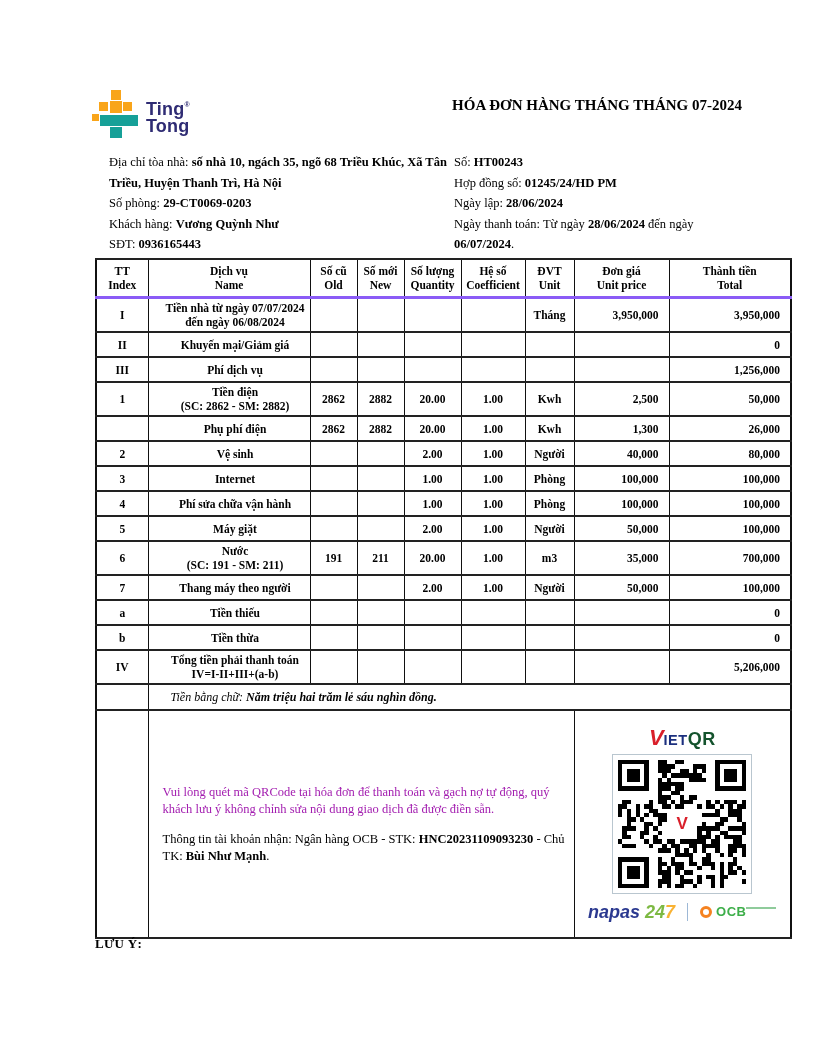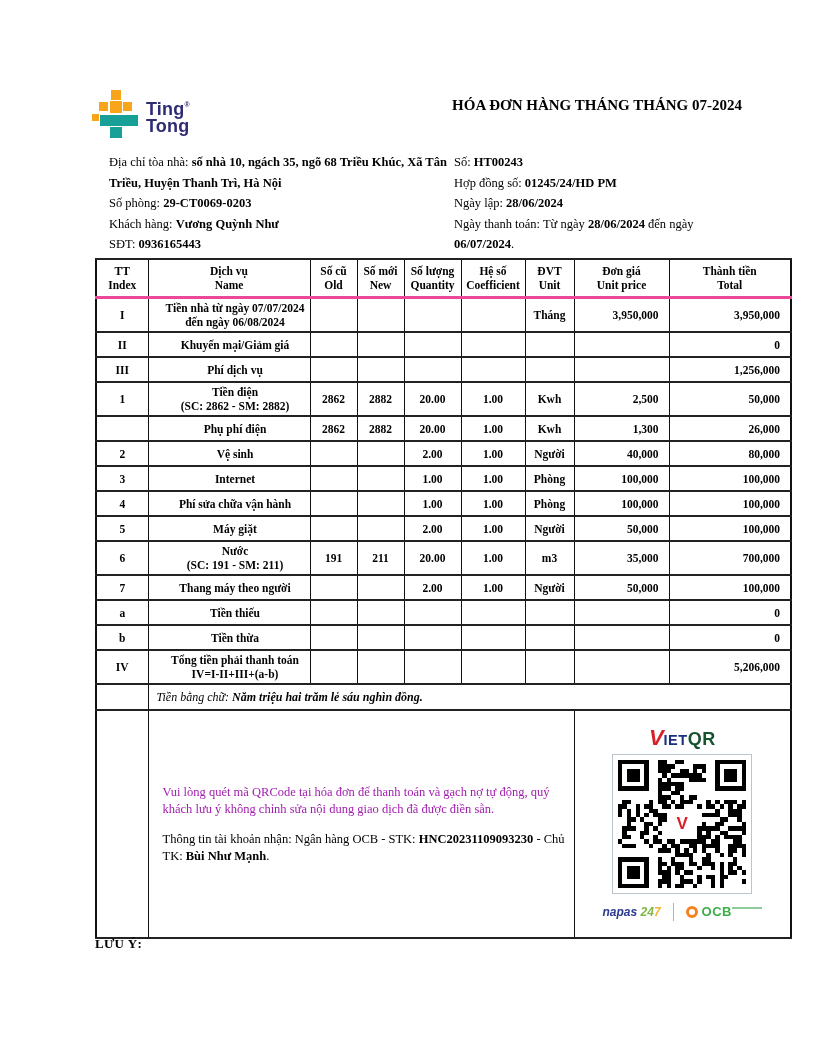--- a/index.html
+++ b/index.html
@@ -21,30 +21,30 @@
   .info-line{font-size:12.5px;line-height:20.6px;}
   .info b{font-weight:bold;}
 
   
   .tbl-wrap{position:absolute;left:95px;top:258px;width:695px;}
   table{border-collapse:collapse;width:695px;table-layout:fixed;font-size:11.5px;}
   table{border:2px solid #111;}
   th,td{border-left:1px solid #111;border-right:1px solid #111;
         border-top:2px solid #222;border-bottom:2px solid #222;
         padding:2px 4px;vertical-align:middle;}
-  th{font-weight:bold;line-height:14px;padding:4px 2px;border-bottom:3px solid #ec4899;height:28px;}
+  th{font-weight:bold;line-height:14px;padding:4px 2px;border-bottom:3px solid #8b5cf6;height:28px;}
   tbody tr{height:25px;}
   td{font-weight:bold;line-height:14px;}
   .c-tt{text-align:center;}
   .c-name{text-align:center;padding-left:16px;}
   .c-old,.c-new,.c-qty,.c-coef,.c-unit{text-align:center;}
   .c-price,.c-total{text-align:right;padding-right:10px;}
 
   .words-row{height:26px;}
-  .words-cell{text-align:left;padding-left:8px;font-weight:normal;font-style:italic;font-size:12px;}
+  .words-cell{text-align:left;padding-left:22px;font-weight:normal;font-style:italic;font-size:12px;}
   .words-cell b{font-weight:bold;}
 
   
   .qr-row td{height:206px;vertical-align:middle;}
   .pay-text-cell{font-weight:normal;text-align:left;padding:10px 6px 10px 14px;}
   .red-note{color:#a21caf;font-size:12.5px;line-height:16.5px;margin:0 0 14px 0;}
   .acct{font-size:12.5px;line-height:16.5px;margin:0;}
   .acct b{font-weight:bold;}
   .qr-cell{padding:4px 0;}
   .qr-stack{display:flex;flex-direction:column;align-items:center;}
@@ -52,21 +52,21 @@
                display:flex;align-items:baseline;}
   .vq-v{color:#D91F2A;font-size:22px;font-style:italic;}
   .vq-iet{color:#1B2F7E;font-size:14.5px;letter-spacing:.5px;}
   .vq-qr{color:#14532d;font-size:18px;letter-spacing:.5px;}
   .qr-box{position:relative;margin-top:3px;background:#fff;border:1px solid #B9C6CF;padding:5px;}
   .qr-box svg{display:block;}
   .qr-center{position:absolute;left:50%;top:50%;transform:translate(-50%,-50%);
              width:24px;height:24px;background:#fff;display:flex;align-items:center;justify-content:center;
              color:#D91F2A;font-family:"Liberation Sans",sans-serif;font-weight:900;font-size:17px;}
   .brands{margin-top:9px;display:flex;align-items:center;gap:12px;font-family:"Liberation Sans",sans-serif;}
-  .napas{font-style:italic;font-weight:bold;font-size:12px;color:#2B3990;}
+  .napas{font-style:italic;font-weight:bold;font-size:18px;color:#2B3990;}
   .napas .n24{color:#7DB943;}
   .napas .n7{color:#F9B233;}
   .vline{width:1px;height:18px;background:#9DB8D6;}
   .ocb{display:flex;align-items:center;gap:4px;}
   .ocb-ring{width:12px;height:12px;border-radius:50%;border:3.5px solid #F58220;display:inline-block;box-sizing:border-box;background:#fff;}
   .ocb-text{display:flex;flex-direction:row;align-items:flex-start;line-height:12px;}
   .ocb-label{color:#3DAE49;font-weight:900;font-size:13px;letter-spacing:.5px;}
   .ocb-bar{width:30px;height:2px;background:#8FCB9B;margin-top:1px;}
 
   .note{position:absolute;left:95px;top:936px;font-weight:bold;font-size:13px;letter-spacing:.3px;}

